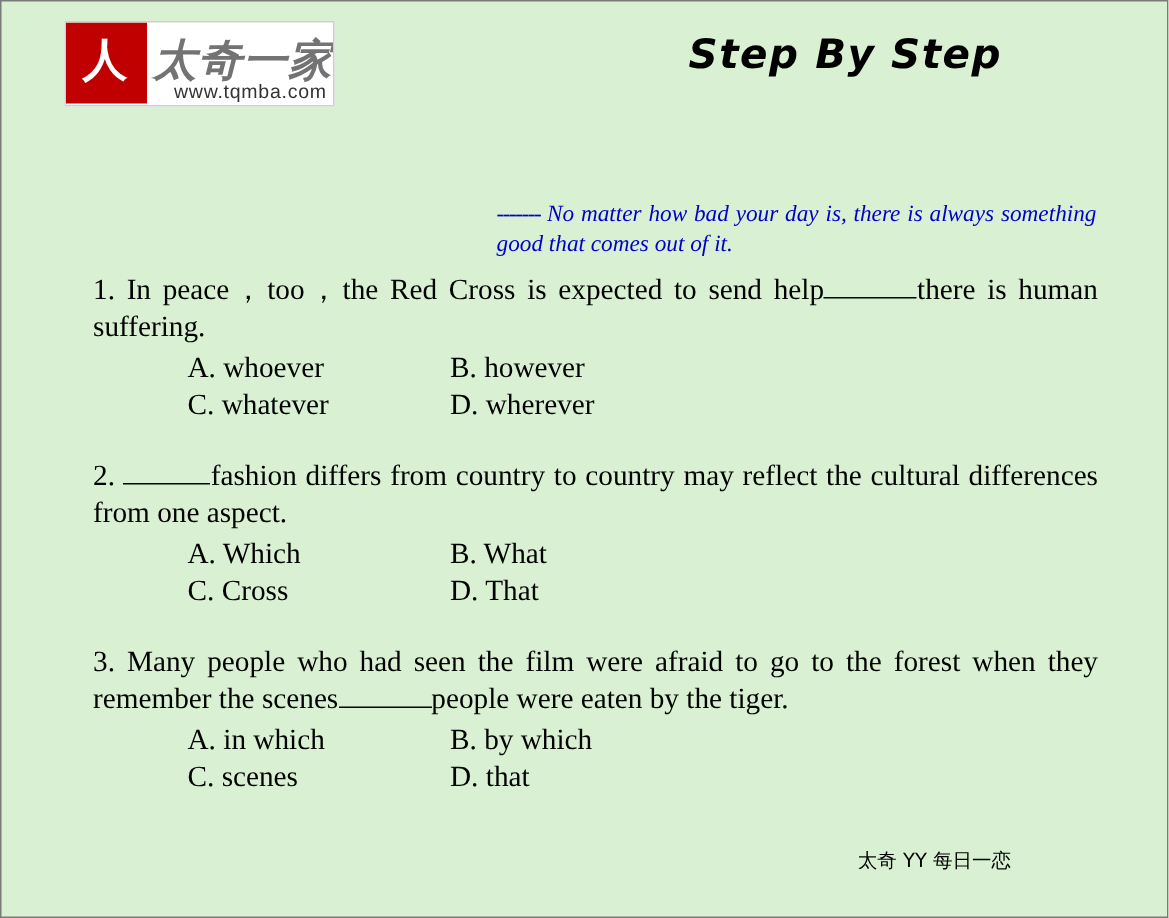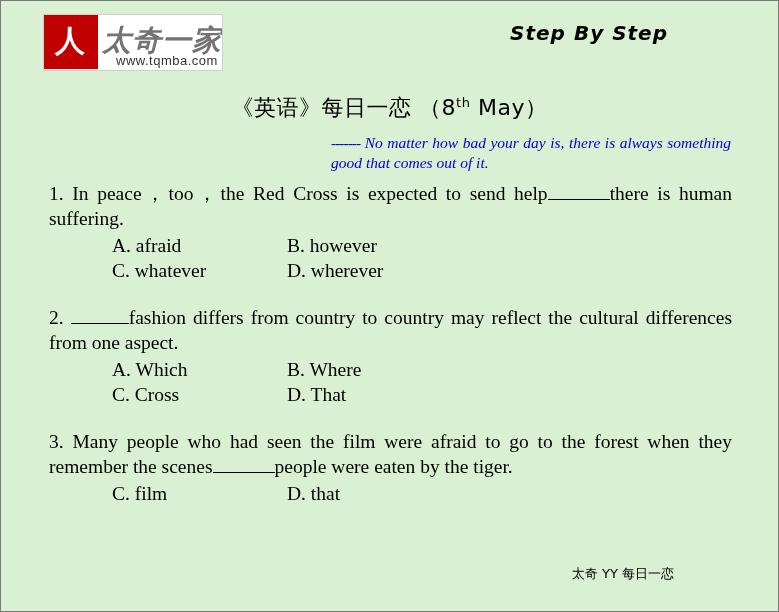--- a/index.html
+++ b/index.html
@@ -75,21 +75,21 @@
     font-family: Liberation Sans, sans-serif;
     font-size: 13px;
     color: #333;
     letter-spacing: 0.5px;
   }
   .step-title {
     position: absolute;
     right: 110px;
     top: 20px;
     font-family: "DejaVu Sans", sans-serif;
-    font-size: 20px;
+    font-size: 27px;
     font-weight: bold;
     font-style: italic;
     color: #000;
     letter-spacing: 1px;
     white-space: nowrap;
   }
 
   
   .subtitle {
     text-align: center;
@@ -125,21 +125,21 @@
 
   
   .questions {
     position: absolute;
     left: 0;
     top: 180px;
     width: 779px;
   }
   .q {
     position: relative;
-    margin: 0 48px 0 48px;
+    margin: 0 48px 0 61px;
     font-size: 19.5px;
     line-height: 25px;
   }
   .q-body {
     text-align: justify;
     text-justify: inter-word;
   }
   .q-num {
     display: inline;
   }
@@ -188,73 +188,73 @@
     <div class="logo-box">
       <div class="logo-red">
         <span class="k">人</span>
       </div>
       <div class="logo-cn">太奇一家</div>
       <div class="logo-url">www.tqmba.com</div>
     </div>
     <div class="step-title">Step By Step</div>
   </div>
 
-  <div class="subtitle">
-    <span>《英语》每日一恋 （8</span><span class="sup">th</span><span> May）</span>
-  </div>
 
   <div class="quote">
     <span class="dashes">-------</span>
     <span>No matter how bad your day is, there is always something good that comes out of it.</span>
   </div>
 
   <div class="questions">
 
     <div class="q">
       <div class="q-body">
         <span class="q-num">1.</span>
         <span>In peace，too，the Red Cross is expected to send help</span><span class="blank"></span><span>there is human suffering.</span>
       </div>
       <div class="options">
         <span class="opt-row">
-          <span class="opt">A. afraid</span><span class="opt">B. however</span>
+          <span class="opt">A. whoever</span><span class="opt">B. however</span>
         </span>
         <span class="opt-row">
           <span class="opt">C. whatever</span><span class="opt">D. wherever</span>
         </span>
       </div>
     </div>
 
     <div class="gap-1"></div>
 
     <div class="q">
       <div class="q-body">
         <span class="q-num">2.</span>
         <span> </span><span class="blank short"></span><span>fashion differs from country to country may reflect the cultural differences from one aspect.</span>
       </div>
       <div class="options">
         <span class="opt-row">
-          <span class="opt">A. Which</span><span class="opt">B. Where</span>
+          <span class="opt">A. Which</span><span class="opt">B. What</span>
         </span>
         <span class="opt-row">
           <span class="opt">C. Cross</span><span class="opt">D. That</span>
         </span>
       </div>
     </div>
 
     <div class="gap-2"></div>
 
     <div class="q">
       <div class="q-body">
         <span class="q-num">3.</span>
         <span>Many people who had seen the film were afraid to go to the forest when they remember the scenes</span><span class="blank"></span><span>people were eaten by the tiger.</span>
       </div>
       <div class="options">
         <span class="opt-row">
-          <span class="opt">C. film</span><span class="opt">D. that</span>
+          <span class="opt">A. in which</span><span class="opt">B. by which</span>
+        </span>
+        <span class="opt-row">
+          <span class="opt">C. scenes</span><span class="opt">D. that</span>
         </span>
       </div>
     </div>
 
   </div>
 
   <div class="footer">太奇 YY 每日一恋</div>
 
 </div>
 

